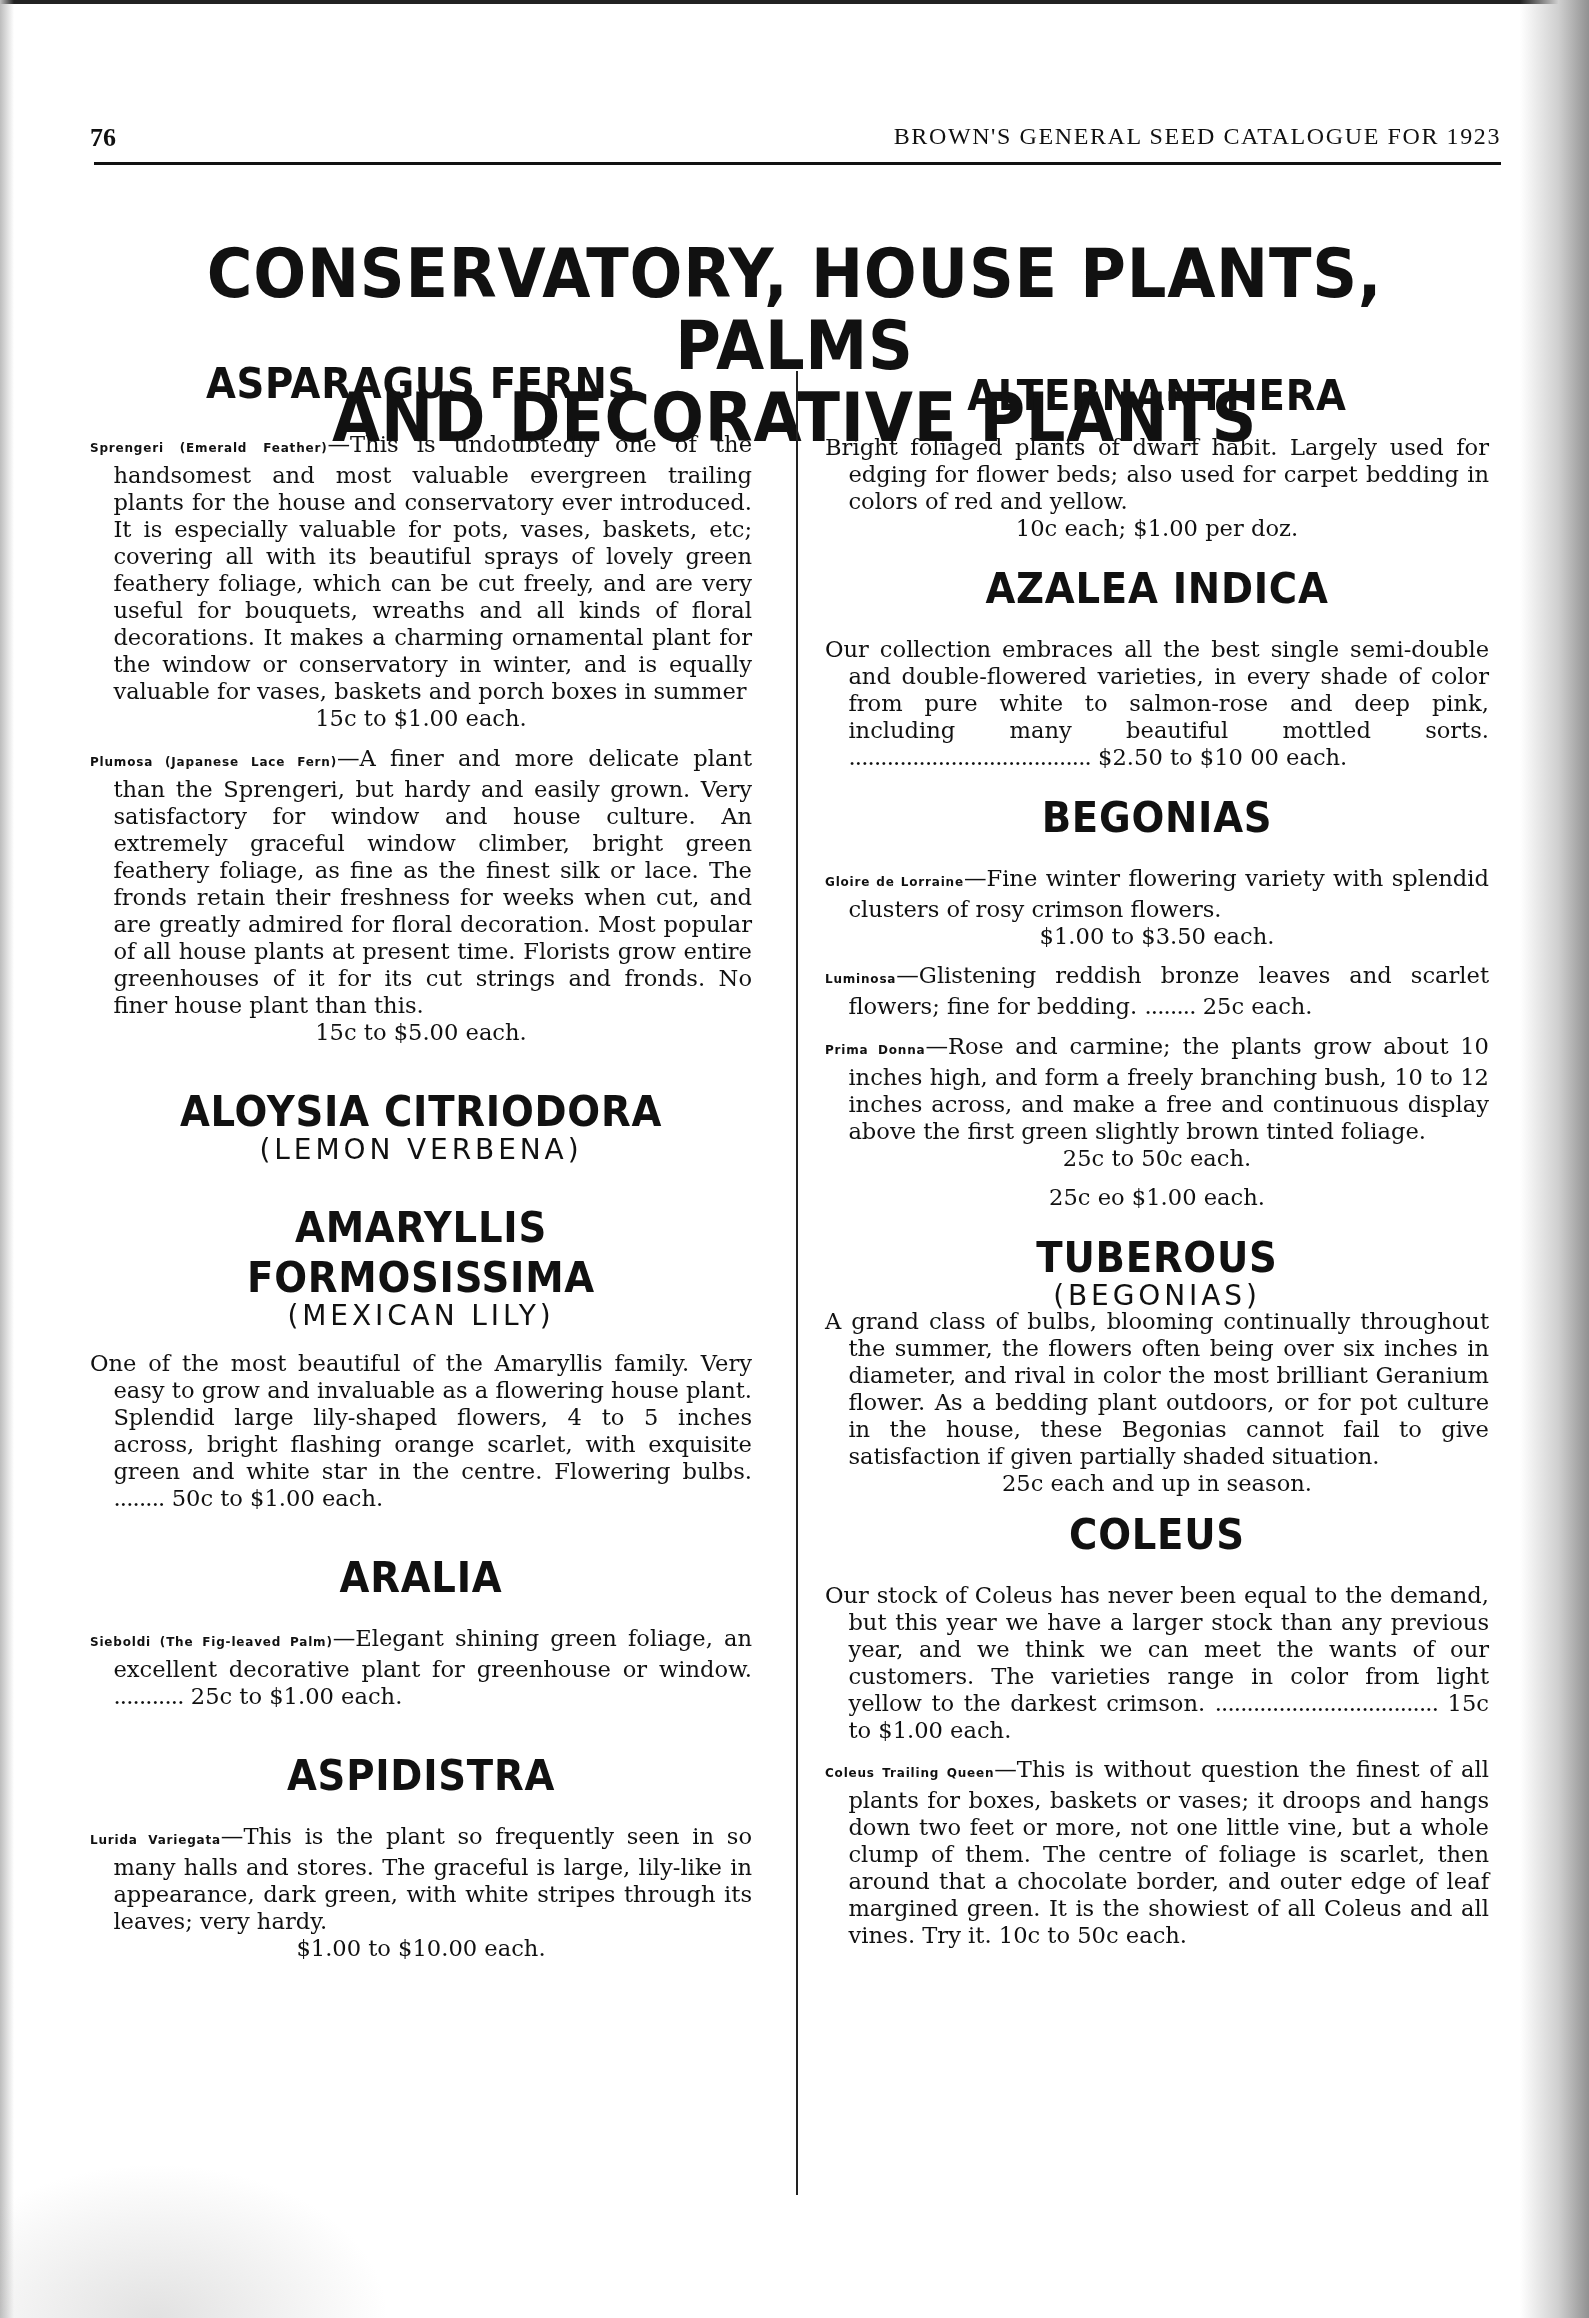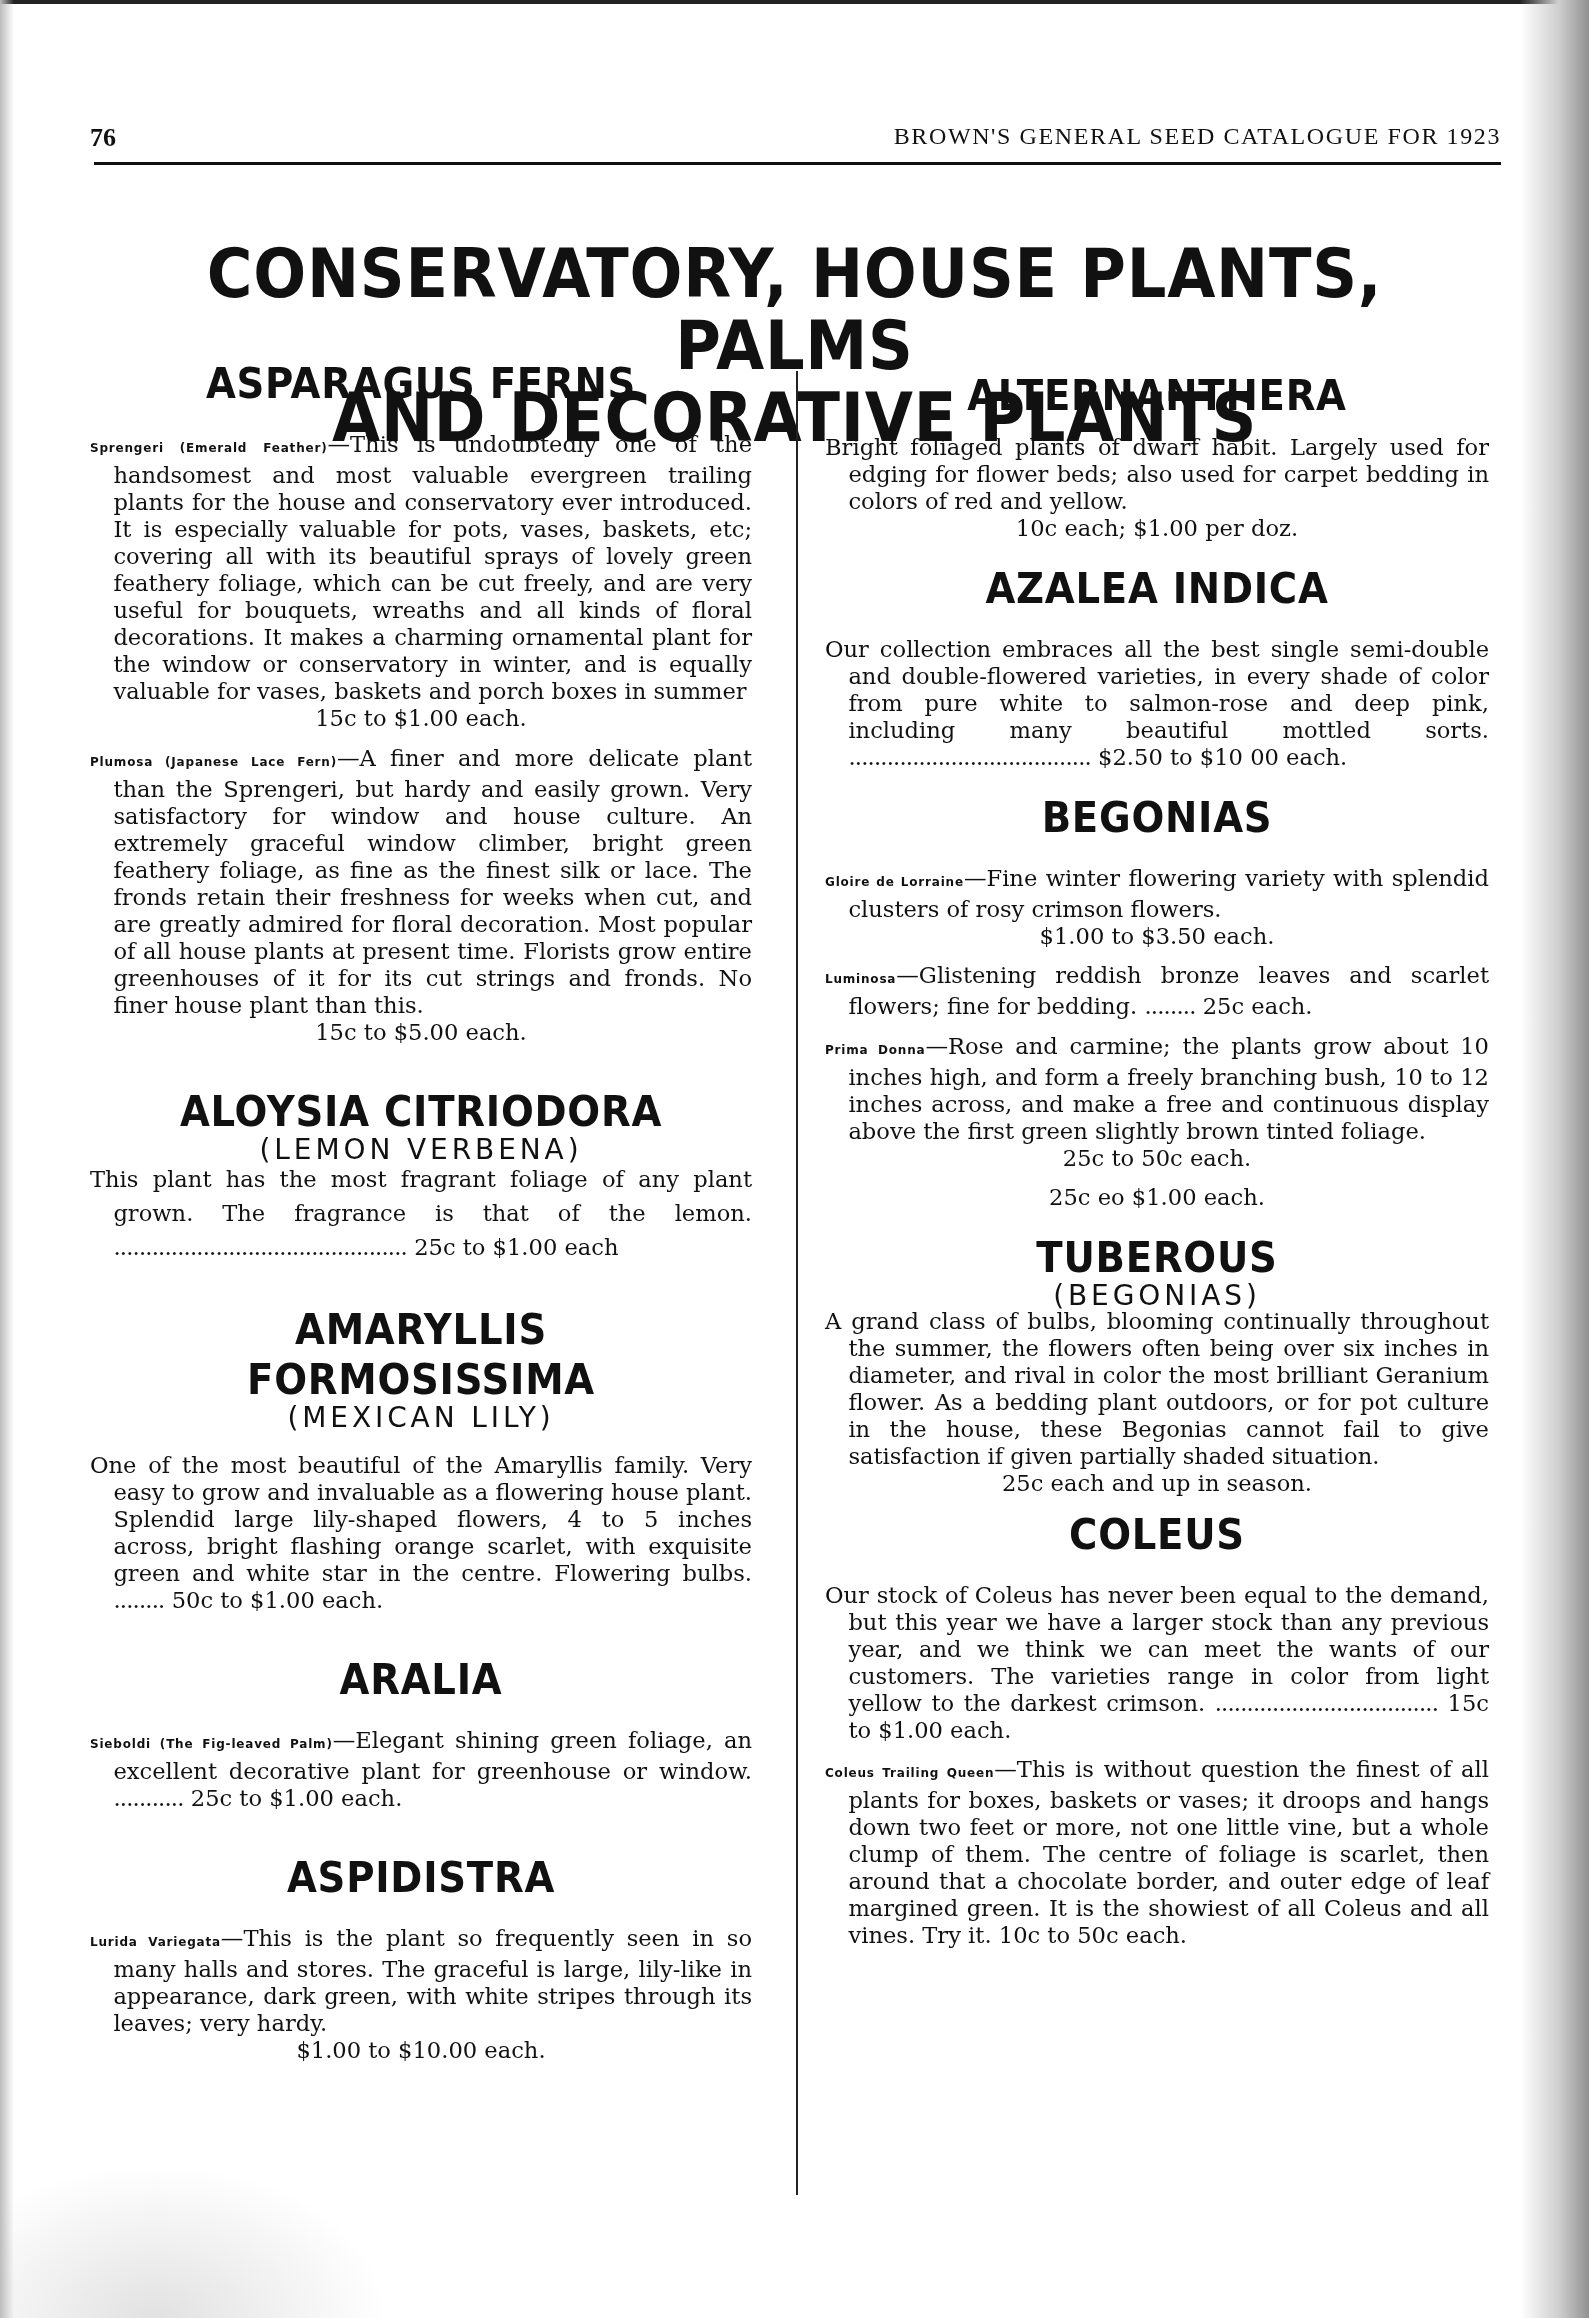--- a/index.html
+++ b/index.html
@@ -82,25 +82,20 @@
     <p class="entry">
       <span class="name">Plumosa (Japanese Lace Fern)</span><span>—A finer and more delicate plant than the Sprengeri, but hardy and easily grown. Very satisfactory for window and house culture. An extremely graceful window climber, bright green feathery foliage, as fine as the finest silk or lace. The fronds retain their freshness for weeks when cut, and are greatly admired for floral decoration. Most popular of all house plants at present time. Florists grow entire greenhouses of it for its cut strings and fronds. No finer house plant than this.</span>
     </p>
     <p class="price">15c to $5.00 each.</p>
   </div>
 
   <div class="gap-l"></div>
   <div>
     <h2 class="sec-head">ALOYSIA CITRIODORA</h2>
     <p class="sec-sub">(LEMON VERBENA)</p>
-    <p class="entry" style="line-height:34px">
-      <span>This plant has the most fragrant foliage of any plant grown. The fragrance is that of the lemon.</span>
-      <span class="dots">..............................................</span>
-      <span>25c to $1.00 each</span>
-    </p>
   </div>
 
   <div class="gap-l"></div>
   <div>
     <h2 class="sec-head">
       <span>AMARYLLIS</span><br>
       <span>FORMOSISSIMA</span>
     </h2>
     <p class="sec-sub">(MEXICAN LILY)</p>
     <div class="gap-m"></div>

